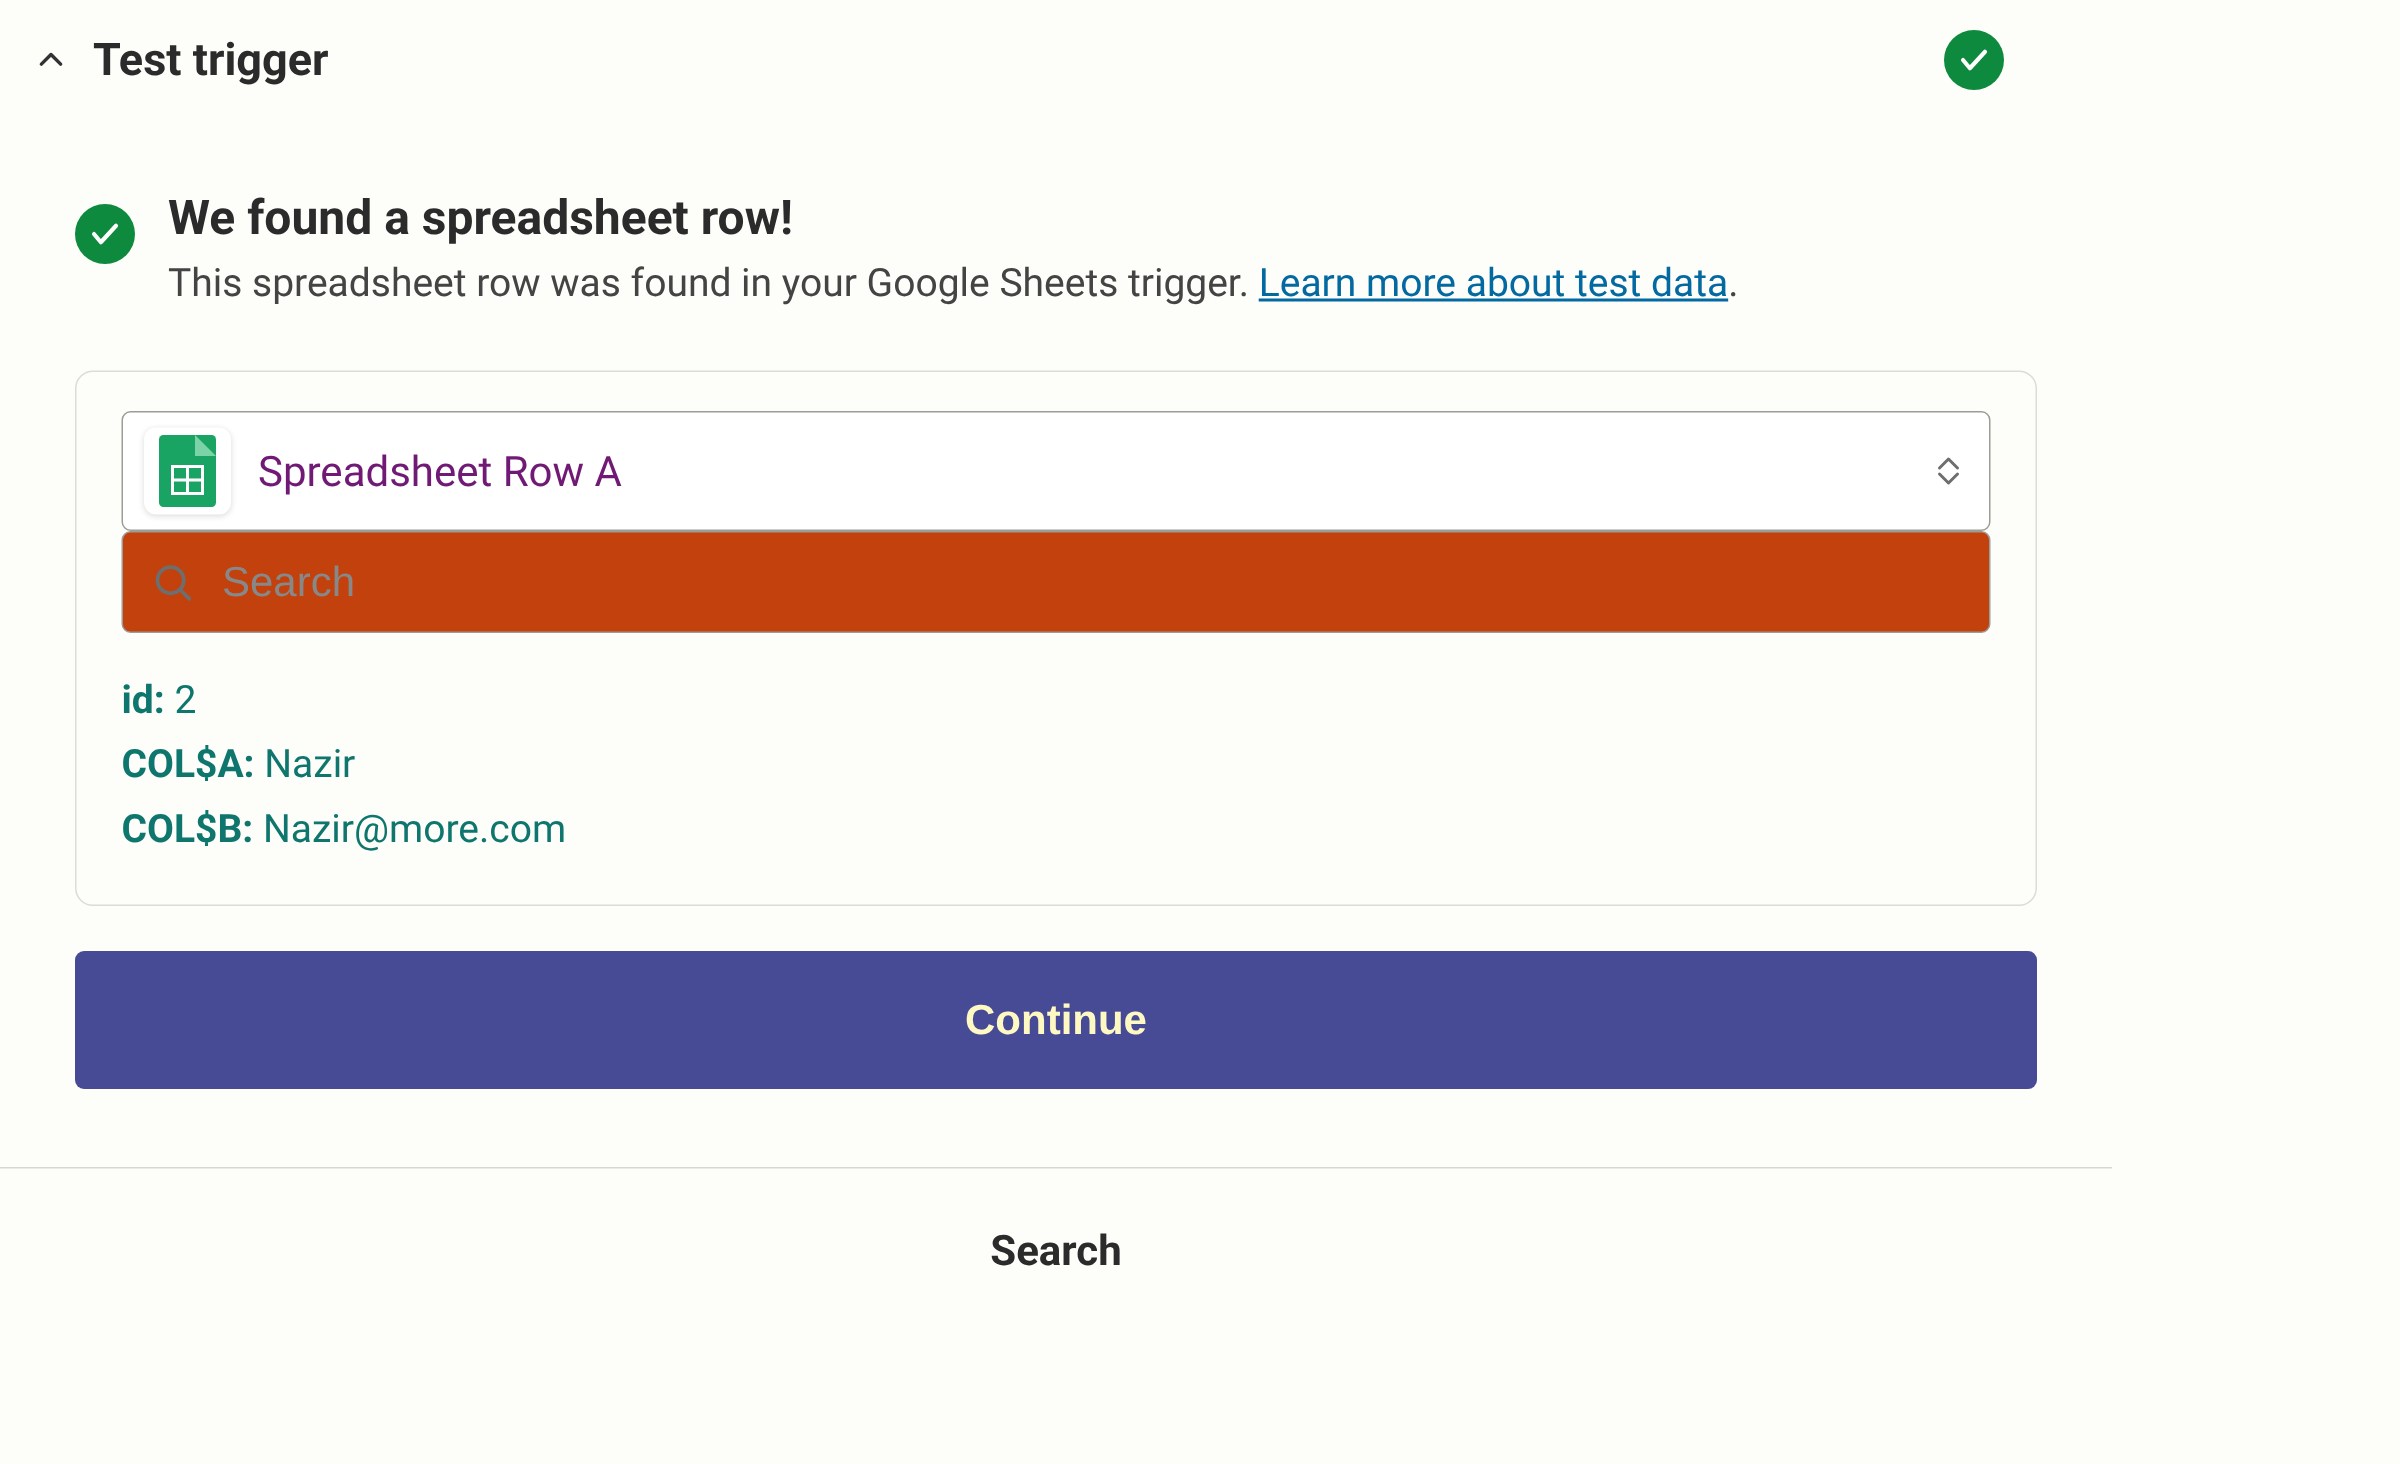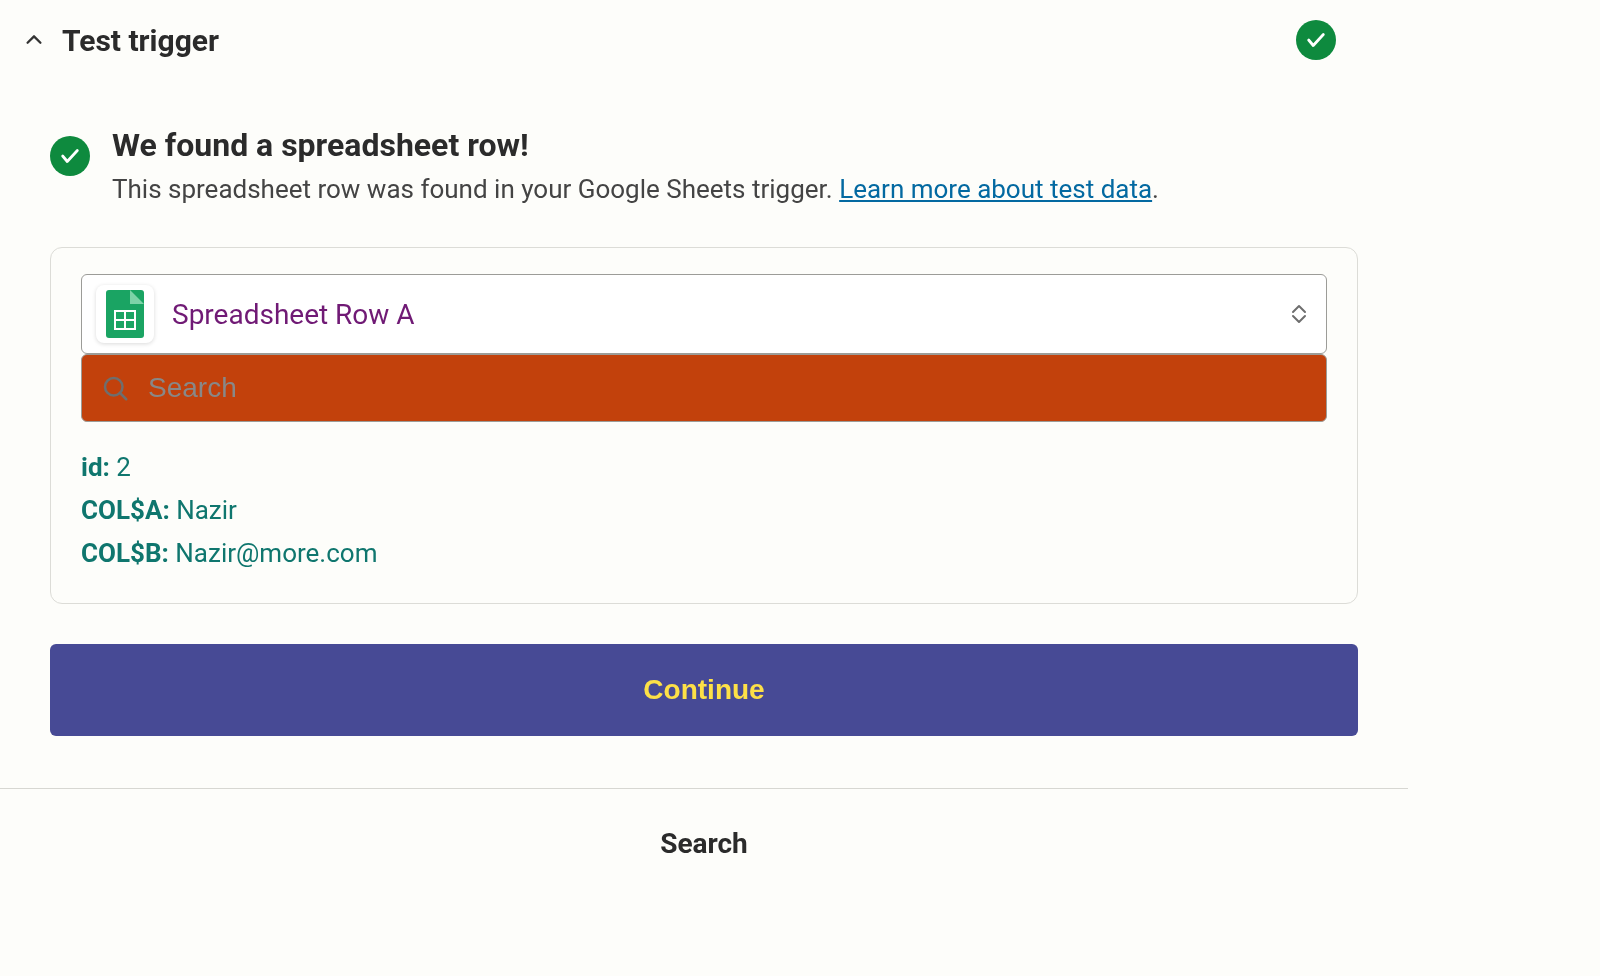--- a/index.html
+++ b/index.html
@@ -175,23 +175,23 @@
   .kv-list {
     margin-top: 24px;
     font-size: 26px;
     line-height: 1.65;
     color: #0f766e;
   }
   .kv-list .k { font-weight: 700; }
   .btn-continue {
     display: block;
     width: 100%;
-    margin-top: 40px;
+    margin-top: 30px;
     background: #474a95;
-    color: #fde047;
+    color: #fef9c3;
     font-size: 28px;
     font-weight: 700;
     border: none;
     border-radius: 6px;
     padding: 30px 0;
     cursor: pointer;
   }
   .footer {
     border-top: 1px solid #d7d7d2;
     text-align: center;

